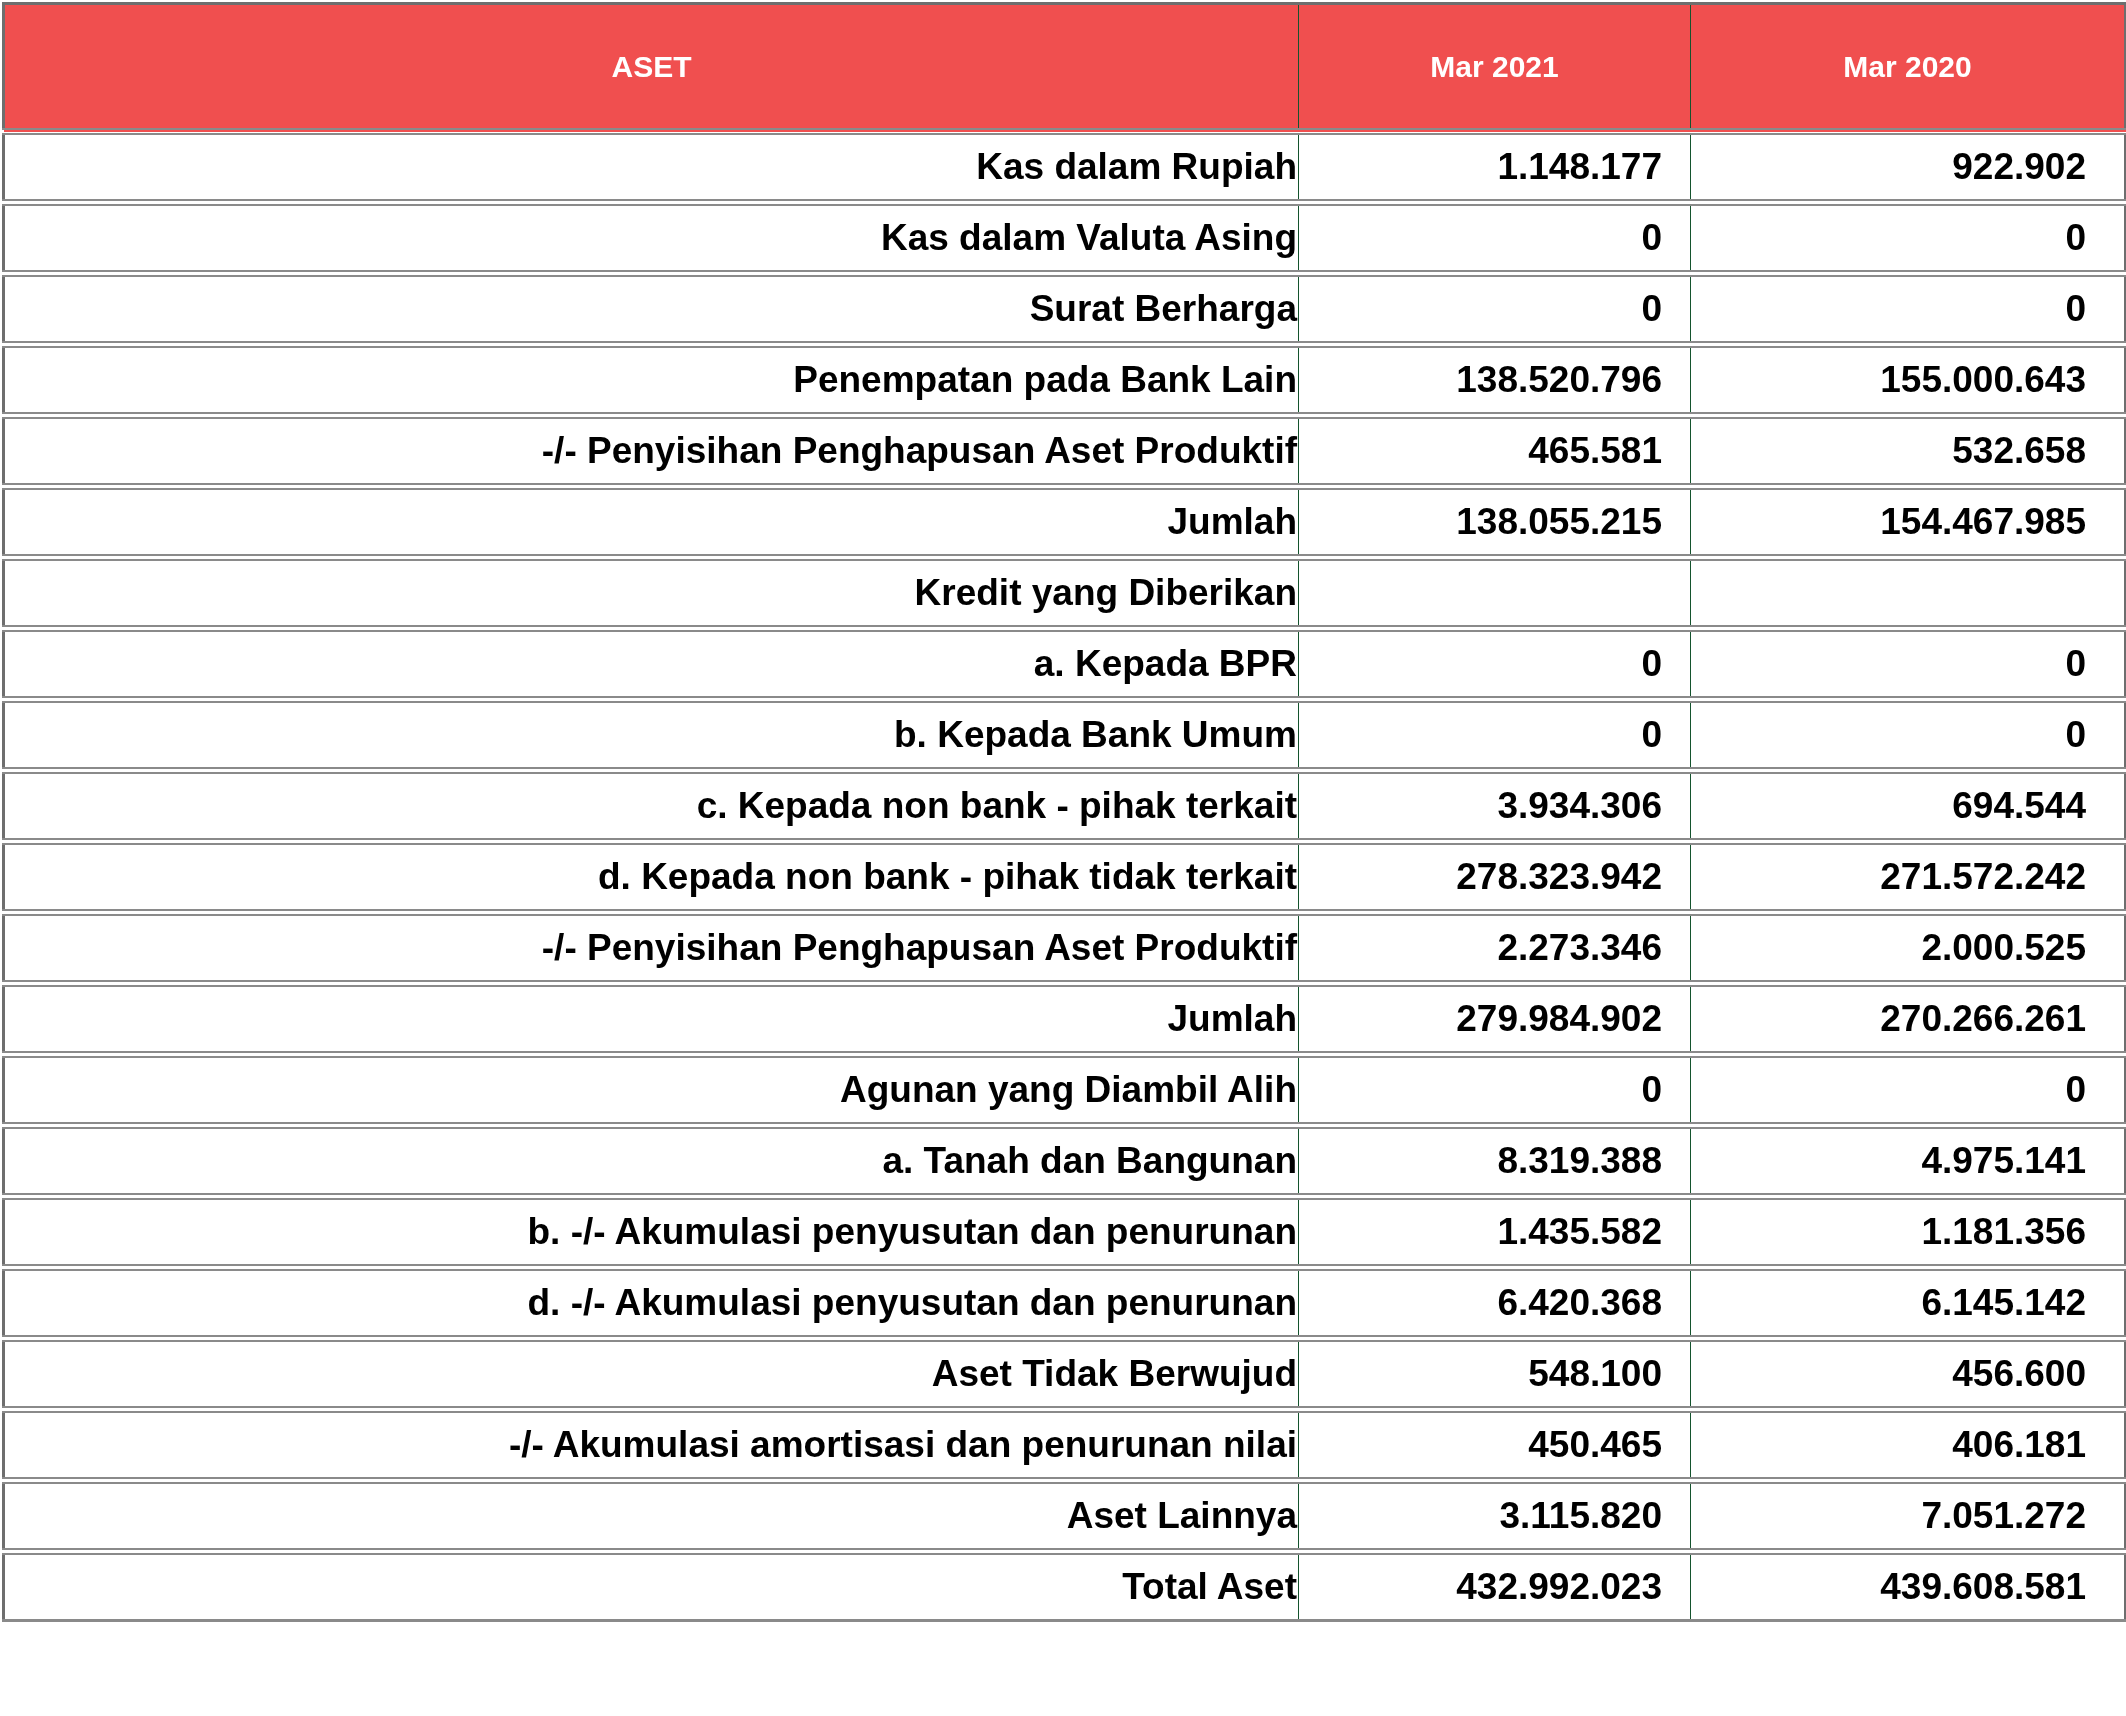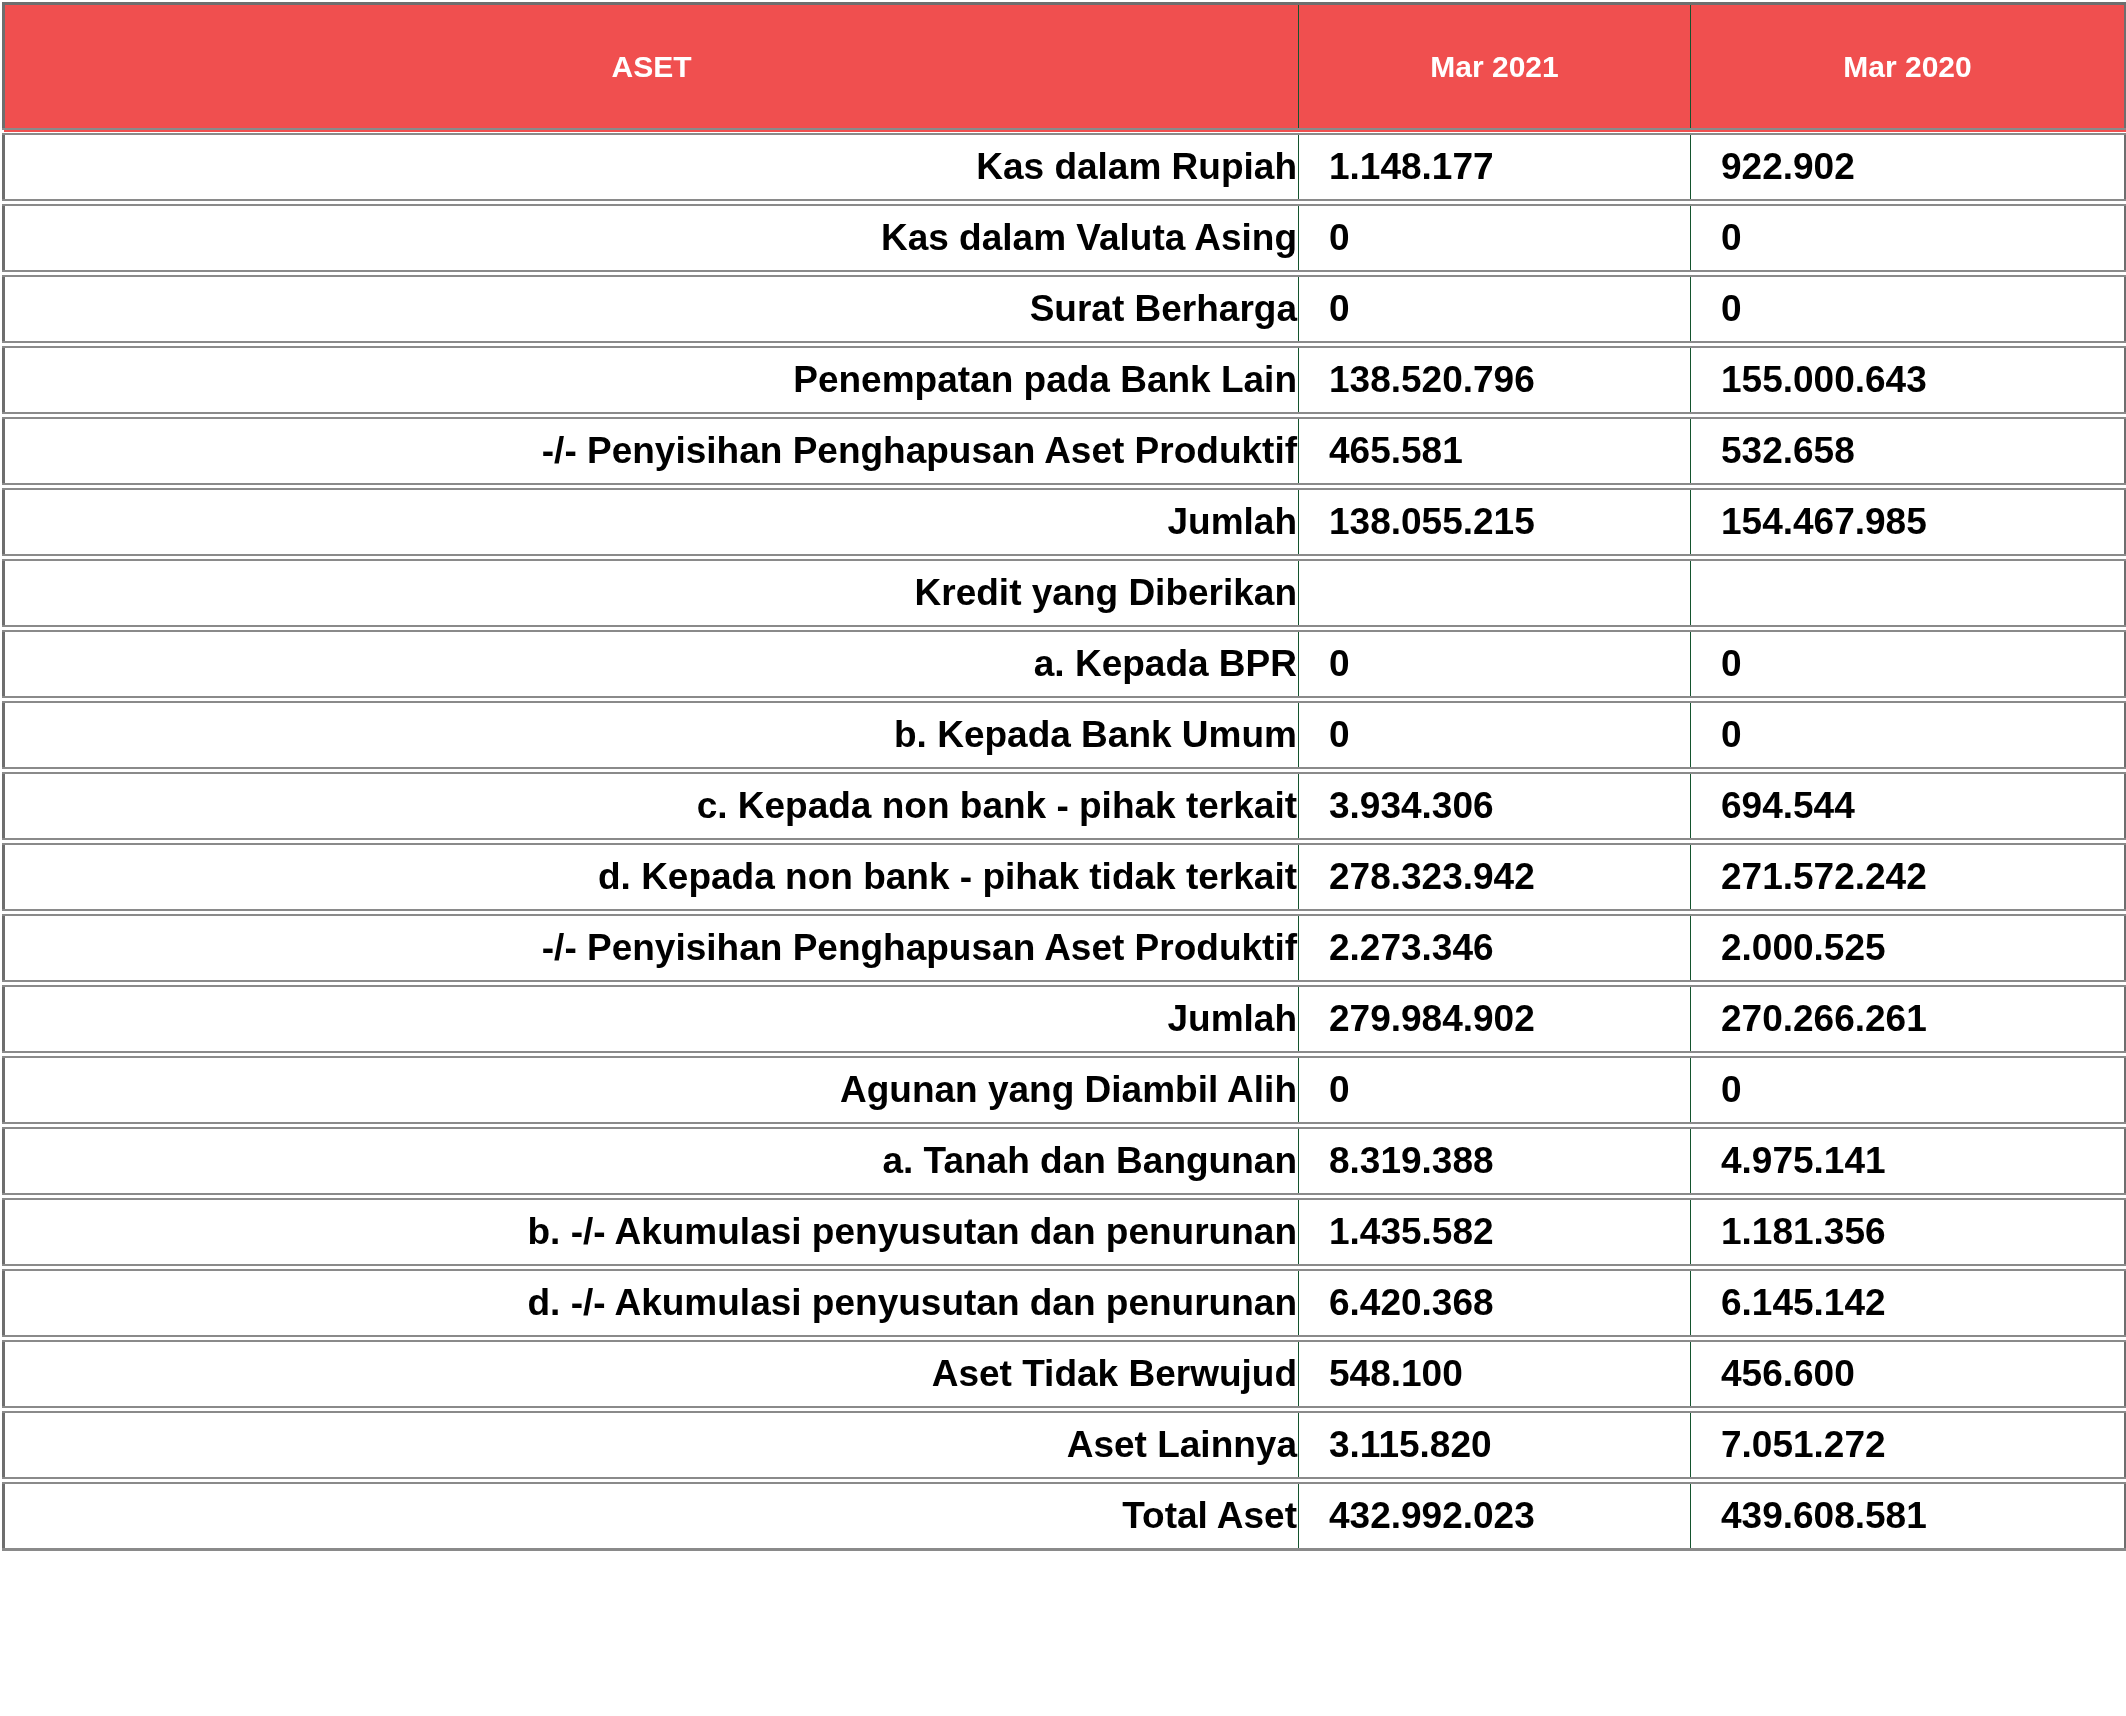--- a/index.html
+++ b/index.html
@@ -52,21 +52,21 @@
     border-bottom: 3px solid #8a8a8a;
   }
   td.label {
     text-align: right;
     padding-left: 10px;
   }
   td.label.indent {
     padding-left: 44px;
   }
   td.num {
-    text-align: left;
+    text-align: right;
     padding-right: 28px;
     padding-left: 30px;
   }
   td.num.last {
     padding-right: 38px;
   }
 </style>
 </head>
 <body>
 
@@ -187,20 +187,25 @@
     <td class="num">6.420.368</td>
     <td class="num last">6.145.142</td>
   </tr>
 
   <tr>
     <td class="label">Aset Tidak Berwujud</td>
     <td class="num">548.100</td>
     <td class="num last">456.600</td>
   </tr>
 
+  <tr>
+    <td class="label">-/- Akumulasi amortisasi dan penurunan nilai</td>
+    <td class="num">450.465</td>
+    <td class="num last">406.181</td>
+  </tr>
 
   <tr>
     <td class="label">Aset Lainnya</td>
     <td class="num">3.115.820</td>
     <td class="num last">7.051.272</td>
   </tr>
 
   <tr>
     <td class="label">Total Aset</td>
     <td class="num">432.992.023</td>

